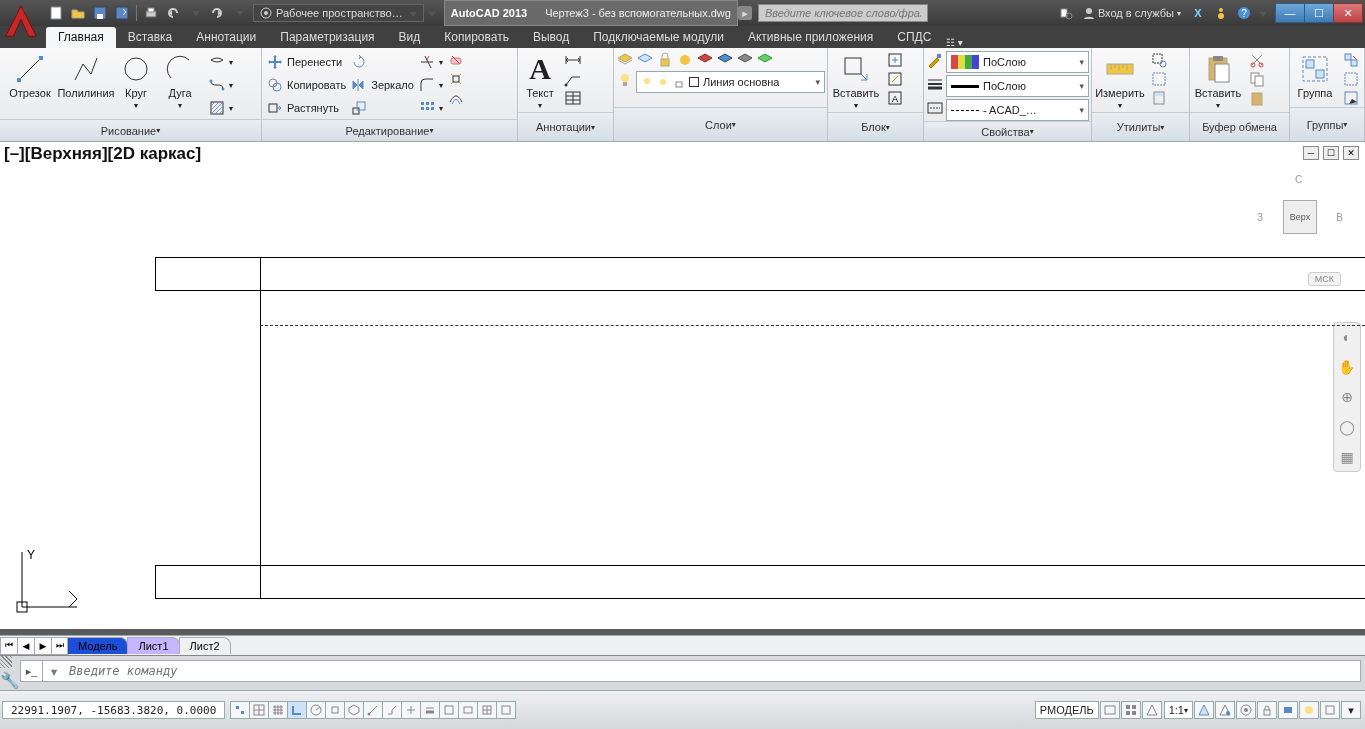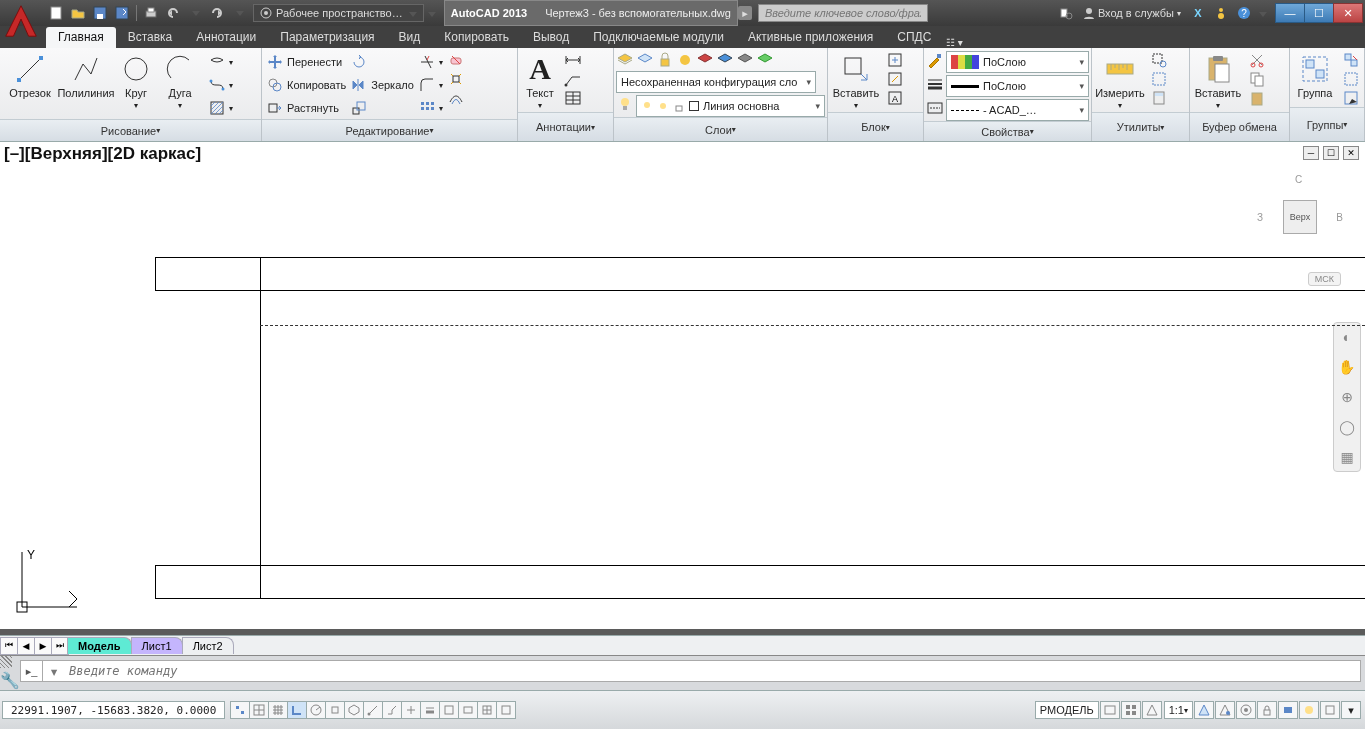--- a/index.html
+++ b/index.html
@@ -481,23 +481,20 @@
             <svg width="18" height="18">
               <path d="M9 3l7 4-7 4-7-4z" fill="#888" stroke="#555"></path>
             </svg>
           </div>
         <div class="small-ic">
             <svg width="18" height="18">
               <path d="M9 3l7 4-7 4-7-4z" fill="#6c6" stroke="#393"></path>
             </svg>
           </div>
       </div>
-      <div class="dd-field dd-arrow" style="width:200px">
-          <span>Несохраненная конфигурация сло</span>
-        </div>
       <div style="display:flex; gap:2px;">
         <div class="small-ic">
             <svg width="18" height="18">
               <circle cx="9" cy="7" r="4" fill="#ffe08a"></circle>
               <rect x="7" y="11" width="4" height="4" fill="#aaa"></rect>
             </svg>
           </div>
         <div class="dd-field dd-arrow" style="flex:1">
           <svg width="12" height="12">
               <circle cx="6" cy="5" r="3" fill="#ffe08a"></circle>
@@ -773,21 +770,21 @@
   </div>
 </div>
 
 <div class="layout-tabs">
   <div class="lt-nav">
     <div class="n">⏮</div>
     <div class="n">◀</div>
     <div class="n">▶</div>
     <div class="n">⏭</div>
   </div>
-  <div class="lt-tab" style="background:#5eead4;font-weight:bold">Модель</div>
+  <div class="lt-tab" style="background:#1d4ed8;font-weight:normal">Модель</div>
   <div class="lt-tab" style="background:#c4b5fd">Лист1</div>
   <div class="lt-tab" style="background:#eef0f2">Лист2</div>
 </div>
 
 <div class="cmd-area">
   <div class="cmd-handle"></div>
   <div class="cmd-side">🔧</div>
   <div class="cmd-input-row" style="margin-left:20px">
     <div class="cmd-tool">▸_</div>
     <span class="cmd-prompt">▾</span>

